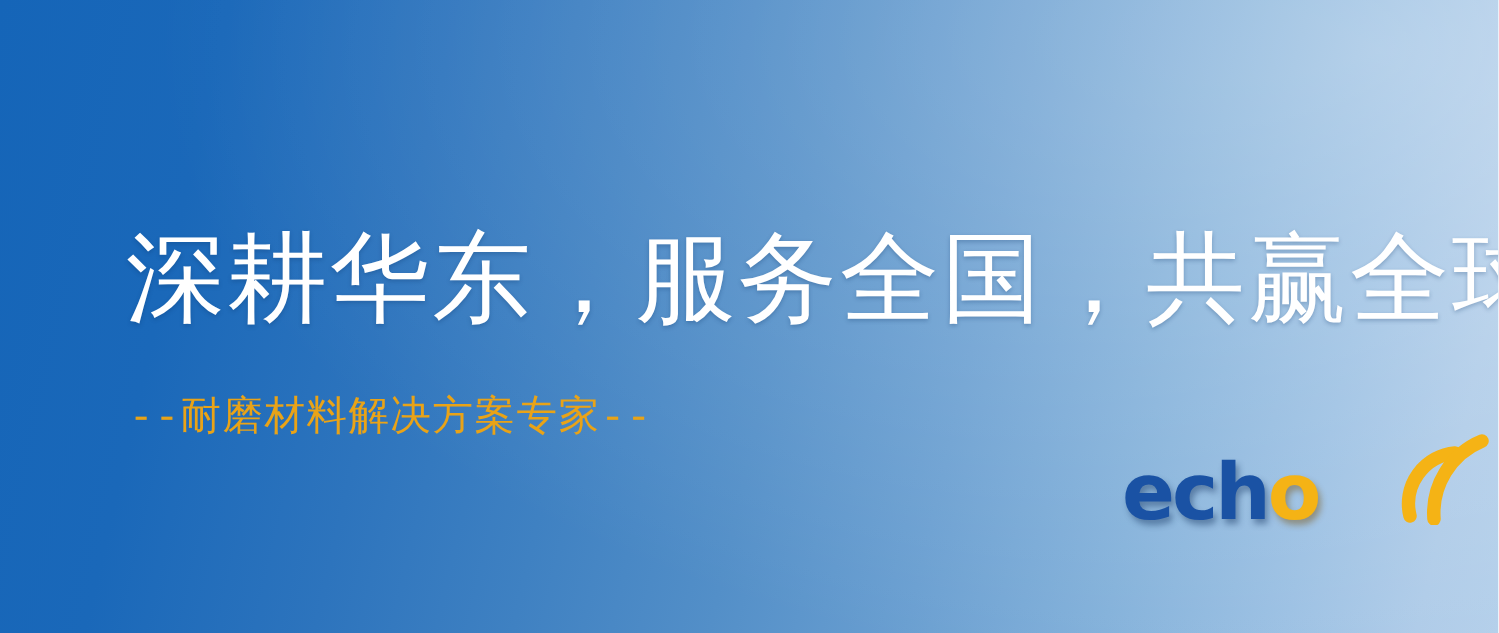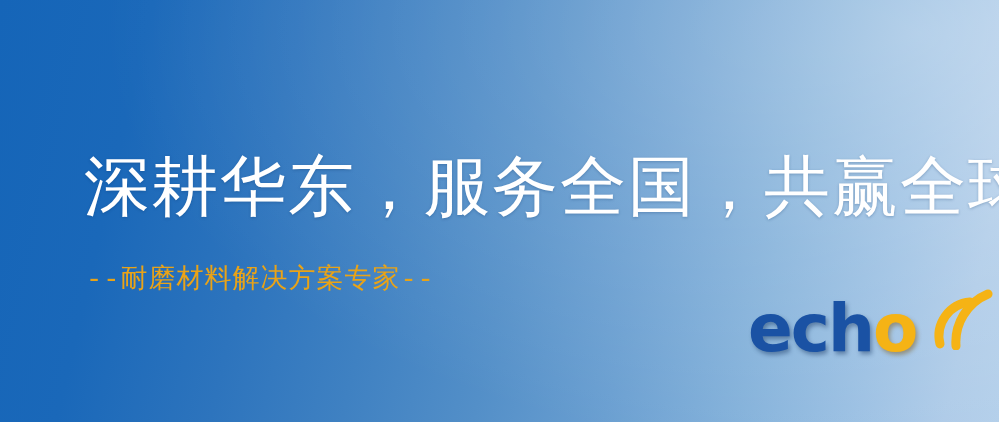--- a/index.html
+++ b/index.html
@@ -77,21 +77,21 @@
     height: 130px;
   }
 
   .logo-wordmark {
     position: absolute;
     left: 0;
     top: 0;
     height: 74px;
     line-height: 74px;
     font-family: "DejaVu Sans", "Liberation Sans", sans-serif;
-    font-size: 66px;
+    font-size: 52px;
     font-weight: bold;
     letter-spacing: -2px;
     color: #1a52a4;
     text-shadow: 2px 3px 4px rgba(20, 50, 95, 0.45);
     white-space: nowrap;
   }
   .logo-wordmark .echo-o {
     color: #f5b315;
     text-shadow: 2px 3px 4px rgba(120, 80, 10, 0.45);
   }

